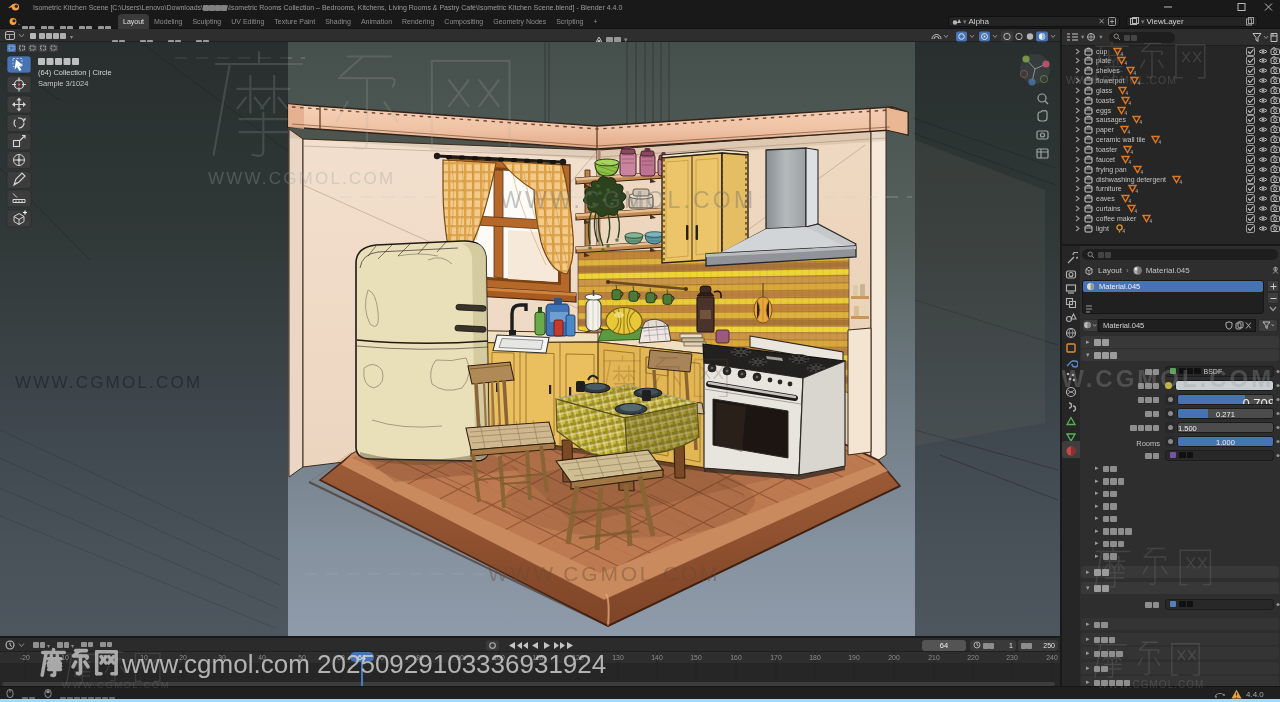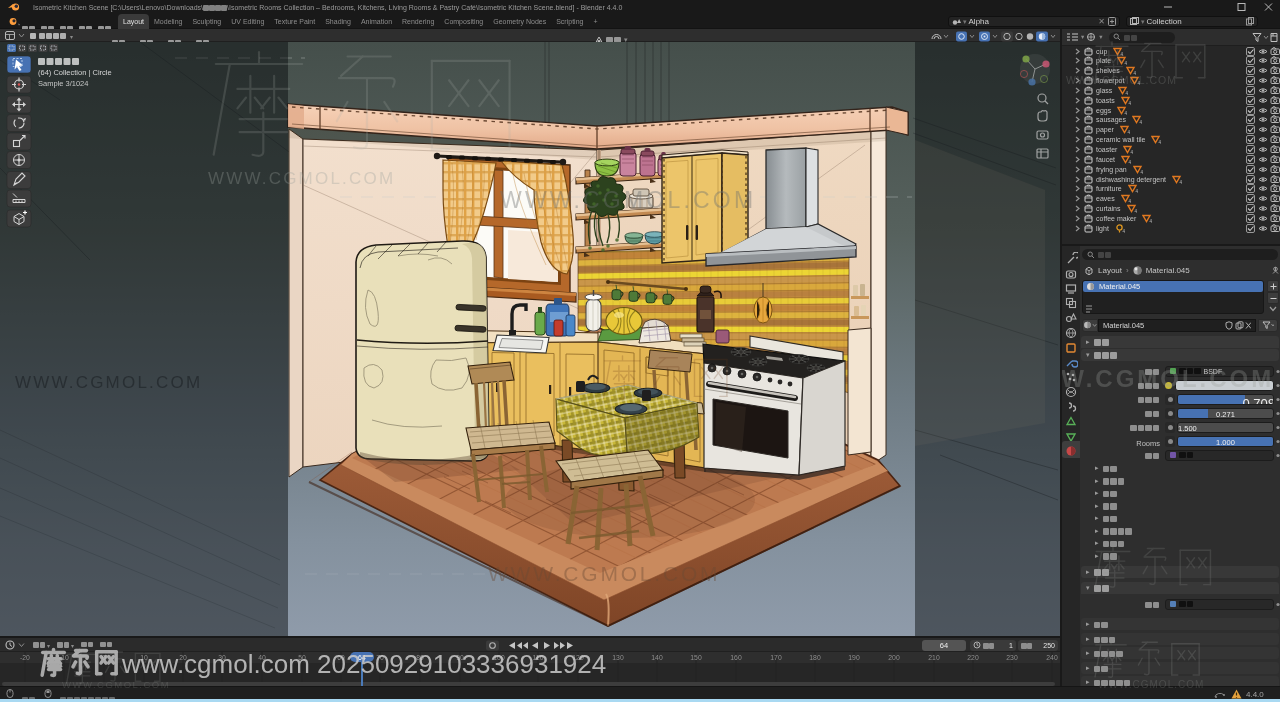--- a/index.html
+++ b/index.html
@@ -61,21 +61,21 @@
           <rect x="0.5" y="0.5" width="7" height="8" rx="1" fill="none" stroke="#9a9a9a"></rect>
           <path d="M2,4.5 H6 M4,2.5 V6.5" stroke="#9a9a9a" stroke-width="1"></path>
         </svg>
 </div>
       <div class="abs row" style="left:1126px;top:2px;width:132px;height:11px;background:#232323;border:1px solid #101010;border-radius:3px;padding:0 3px">
 <svg width="9" height="9" viewBox="0 0 9 9">
           <rect x="0.5" y="1.5" width="6" height="6" fill="none" stroke="#b5b5b5"></rect>
           <rect x="2.5" y="0.5" width="6" height="6" fill="none" stroke="#b5b5b5"></rect>
         </svg>
 <span style="color:#777;font-size:7px;margin:0 2px">▾</span>
-<span style="color:#cfcfcf;font-size:8px;flex:1">Collection</span>
+<span style="color:#cfcfcf;font-size:8px;flex:1">ViewLayer</span>
 <svg width="8" height="9" viewBox="0 0 8 9">
           <rect x="0.5" y="2" width="5" height="6" fill="none" stroke="#9a9a9a"></rect>
           <rect x="2.5" y="0.5" width="5" height="6" fill="none" stroke="#9a9a9a"></rect>
         </svg>
 </div>
     </div>
     <div class="abs" style="left:0;top:29px;width:1060px;height:13px;background:#2e2e2e;border-bottom:1px solid #1f1f1f">
       <svg class="abs" style="left:5px;top:2px" width="22" height="9" viewBox="0 0 22 9">
 <rect x="0.5" y="0.5" width="9" height="8" rx="1.5" fill="none" stroke="#b9b9b9"></rect>
 <path d="M1,3.5 H9 M4.5,3.5 V8" stroke="#b9b9b9" stroke-width="0.8"></path>

